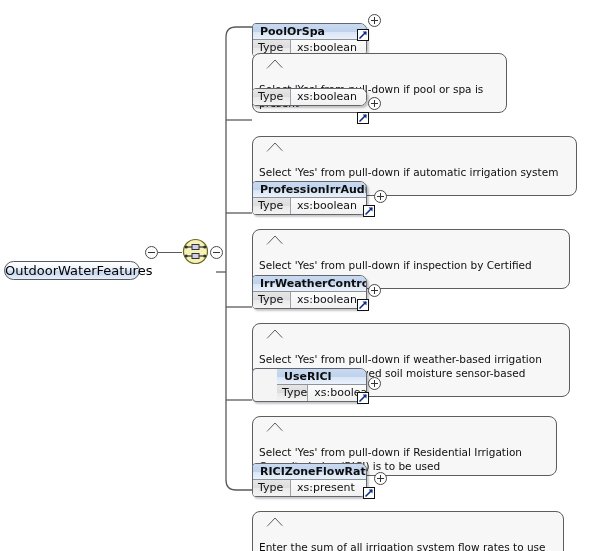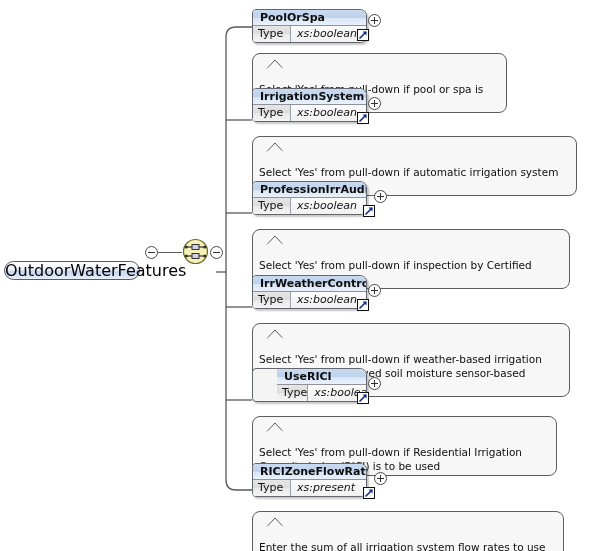--- a/index.html
+++ b/index.html
@@ -13,21 +13,21 @@
 
   
   .root-pill{
     position:absolute;
     left:4px;top:243px;
     width:136px;height:19px;
     box-sizing:border-box;
     border:1px solid #555a61;
     border-radius:10px;
     background:linear-gradient(to bottom,#ffffff 0%,#eef3fb 42%,#c6d6ee 58%,#e7eef9 100%);
-    font-size:16px;
+    font-size:13px;
     color:#000;
     text-align:center;
     line-height:17px;
     letter-spacing:0px;
     white-space:nowrap;
     margin-top:18px;
   }
 
   
   .tog{
@@ -105,21 +105,20 @@
     border-right:1px solid #9aa0a6;
     color:#111;
     white-space:nowrap;
   }
   .node .typeval{
     flex:1;
     padding-left:6px;
     background:linear-gradient(to bottom,#fbfbfb 0%,#f1f1f1 100%);
     color:#111;
     white-space:nowrap;
-    font-style:italic;
   }
 
   
   .linkbadge{
     position:absolute;
     width:12px;height:12px;
     box-sizing:border-box;
     background:#ffffff;
     border:1px solid #111;
   }
@@ -184,21 +183,21 @@
     <path d="M 10 252 L 10 17 Q 10 7 20 7 L 36 7" fill="none" stroke="#5a5a5a" stroke-width="1.3"></path>
     <path d="M 10 252 L 10 460 Q 10 470 20 470 L 36 470" fill="none" stroke="#5a5a5a" stroke-width="1.3"></path>
     <line x1="0" y1="252" x2="10" y2="252" stroke="#5a5a5a" stroke-width="1.3"></line>
 
     <line x1="10" y1="100" x2="36" y2="100" stroke="#5a5a5a" stroke-width="1.3"></line>
     <line x1="10" y1="193" x2="36" y2="193" stroke="#5a5a5a" stroke-width="1.3"></line>
     <line x1="10" y1="287" x2="36" y2="287" stroke="#5a5a5a" stroke-width="1.3"></line>
     <line x1="10" y1="380" x2="36" y2="380" stroke="#5a5a5a" stroke-width="1.3"></line>
   </svg>
 
-  <div class="node" style="left:252px;top:9px;">
+  <div class="node" style="left:252px;top:23px;">
     <div class="name">PoolOrSpa</div>
     <div class="typerow">
       <div class="typelabel">Type</div>
       <div class="typeval">xs:boolean</div>
     </div>
   </div>
   <div class="linkbadge" style="left:357px;top:29px;">
     <svg width="10" height="10" viewBox="0 0 10 10">
       <path d="M1.5 8.5 L8 2" stroke="#0b2c8a" stroke-width="1.6" fill="none"></path>
       <path d="M4.6 1.6 L8.6 1.4 L8.4 5.4 Z" fill="#0b2c8a"></path>
@@ -209,21 +208,20 @@
     <span class="notch">
       <svg width="18" height="10" viewBox="0 0 18 10">
         <path d="M0 9.5 L8 1 L16 9.5" fill="#f7f7f7" stroke="#5d5d5d" stroke-width="1"></path>
         <line x1="0.5" y1="9.5" x2="16.5" y2="9.5" stroke="#f7f7f7" stroke-width="1.6"></line>
       </svg>
     </span>
     <span>Select 'Yes' from pull-down if pool or spa is present</span>
   </div>
 
   <div class="node" style="left:252px;top:88px;">
-    <div class="name">IrrigationSystem</div>
     <div class="typerow">
       <div class="typelabel">Type</div>
       <div class="typeval">xs:boolean</div>
     </div>
   </div>
   <div class="linkbadge" style="left:357px;top:112px;">
     <svg width="10" height="10" viewBox="0 0 10 10">
       <path d="M1.5 8.5 L8 2" stroke="#0b2c8a" stroke-width="1.6" fill="none"></path>
       <path d="M4.6 1.6 L8.6 1.4 L8.4 5.4 Z" fill="#0b2c8a"></path>
     </svg>

